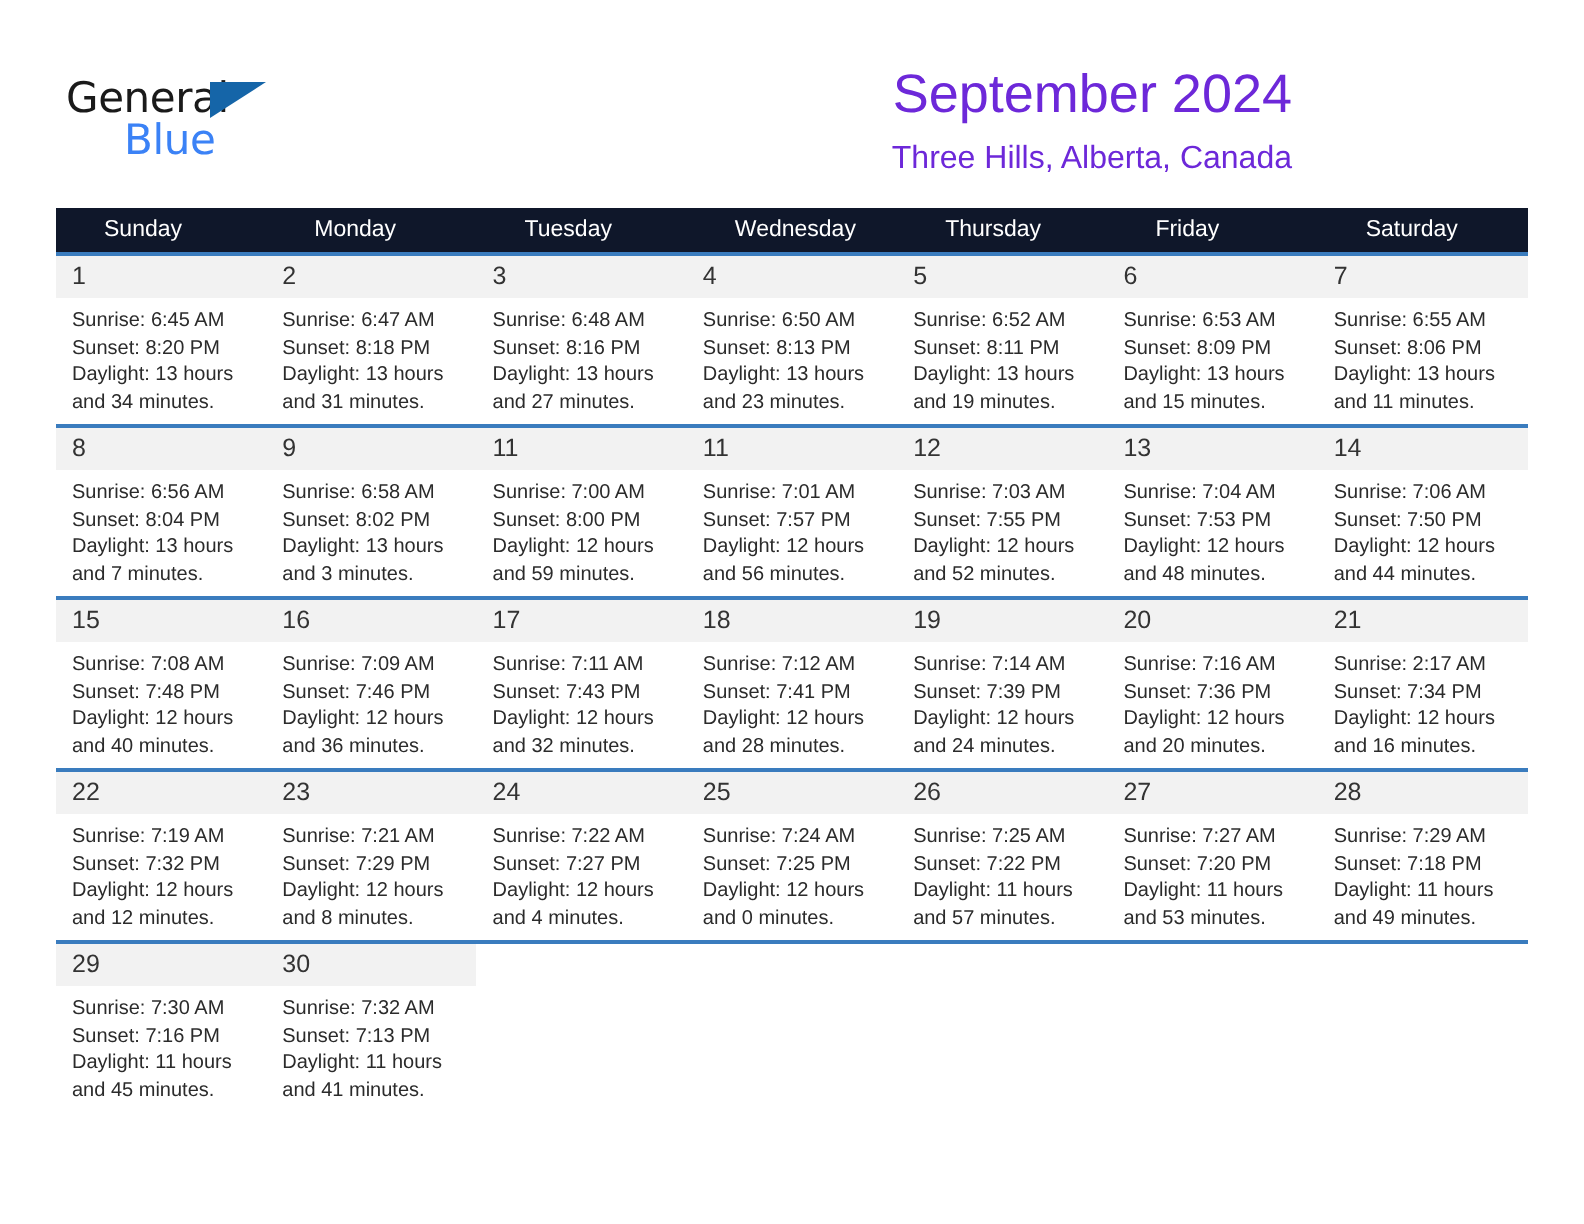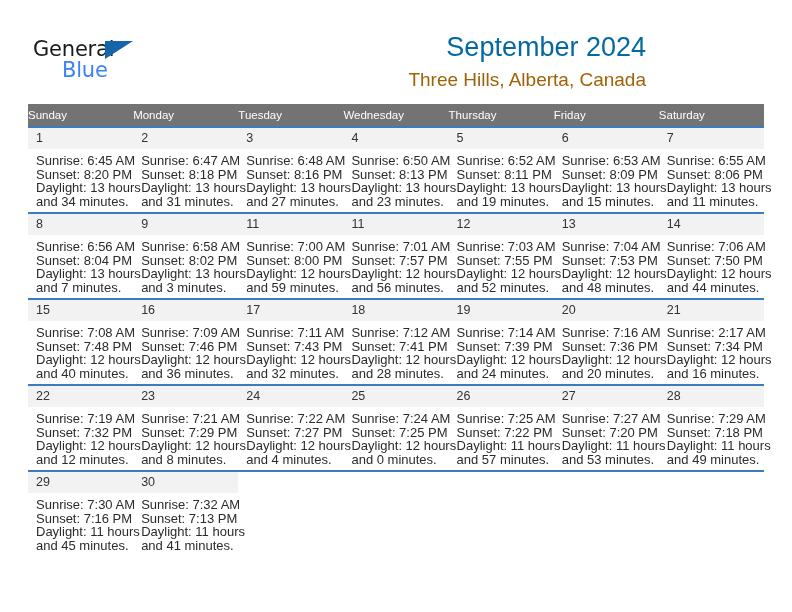--- a/index.html
+++ b/index.html
@@ -67,51 +67,51 @@
     line-height: 24px;
   }
   .title-block {
     position: absolute;
     right: 34px;
     top: 30px;
     text-align: right;
   }
   .cal-title {
     font-size: 27px;
-    color: #0369a1;
+    color: #6d28d9;
     line-height: 34px;
     white-space: nowrap;
     font-weight: normal;
     margin: 0;
     text-align: right;
   }
   .cal-subtitle {
-    font-size: 19px;
-    color: #a16207;
+    font-size: 16px;
+    color: #6d28d9;
     line-height: 20px;
     margin-top: 6px;
     white-space: nowrap;
   }
 
   
   .calendar {
     position: absolute;
     left: 28px;
     top: 104px;
     width: 736px;
     border-collapse: collapse;
     table-layout: fixed;
   }
   .calendar th {
-    background: #737373;
+    background: #0f172a;
     color: #ffffff;
     font-size: 11.5px;
     font-weight: normal;
     text-align: left;
-    padding: 5px 0 5px 0;
+    padding: 5px 0 5px 24px;
     height: 12px;
     border: none;
   }
   .calendar td {
     vertical-align: top;
     padding: 0;
     border: none;
     width: 105.14px;
     height: 84px;
   }
@@ -130,21 +130,21 @@
     line-height: 14px;
   }
   .cell-empty .daynum {
     background: transparent;
     padding: 3px 0 4px 8px;
     line-height: 14px;
     font-size: 12.5px;
   }
   .cell-body {
     padding: 5px 7px 0 8px;
-    font-size: 13px;
+    font-size: 10px;
     line-height: 13.6px;
     color: #2b2b2b;
   }
   .cell-body div { white-space: nowrap; }
 </style>
 </head>
 <body>
 
 <div class="page">
 

